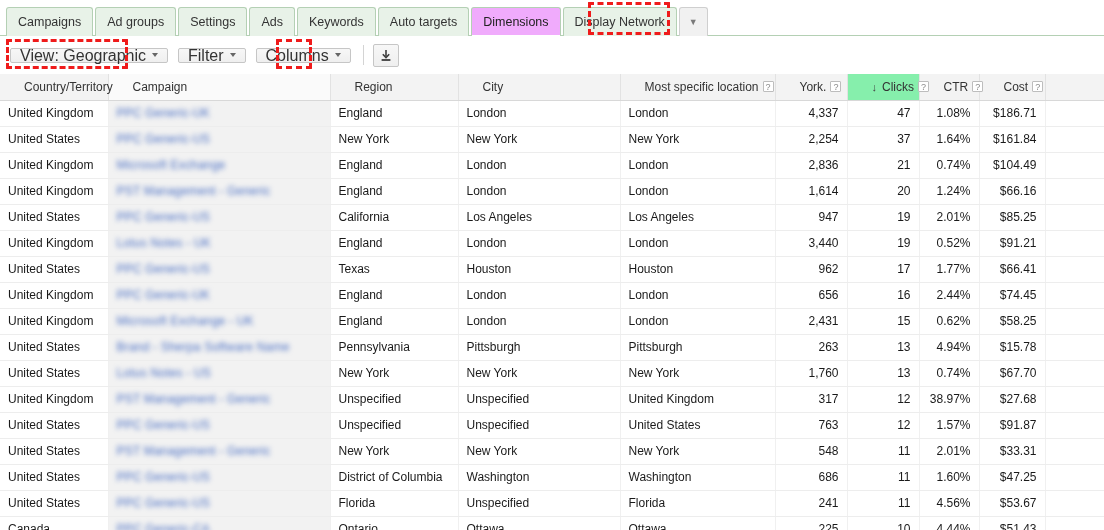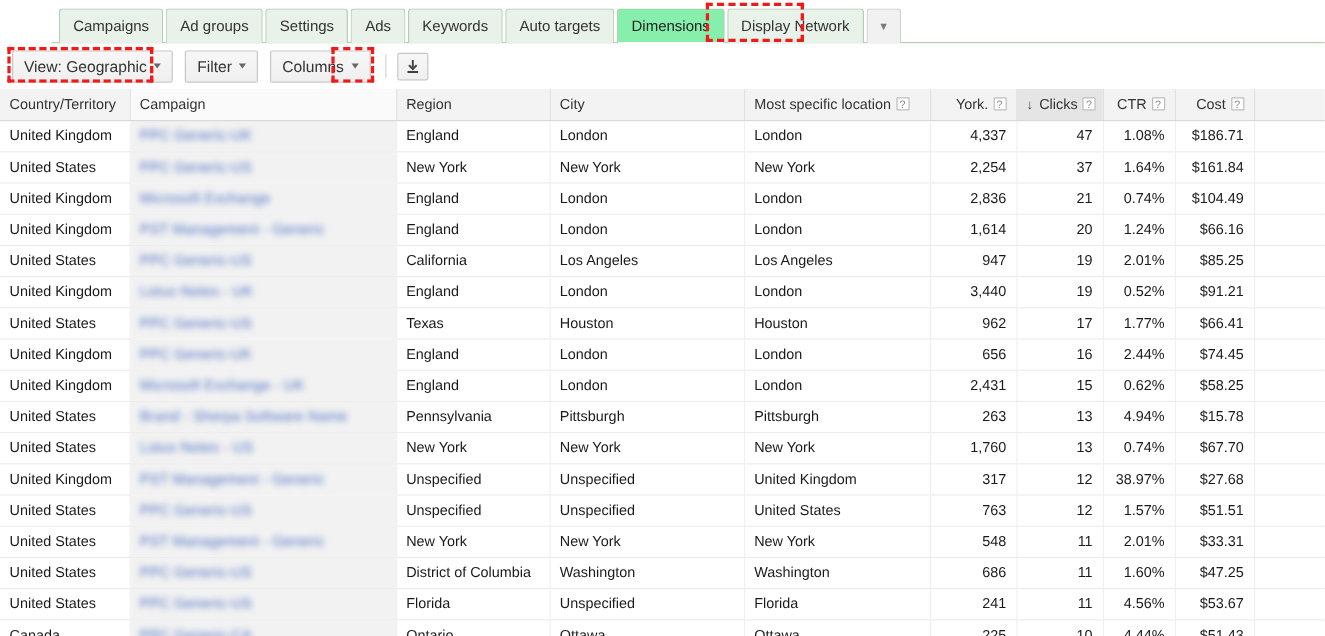--- a/index.html
+++ b/index.html
@@ -14,40 +14,39 @@
 
   
   .tabbar {
     position: relative;
     height: 36px;
     background: #fff;
     border-bottom: 1px solid #b4d0b4;
     display: flex;
     align-items: flex-end;
     padding-left: 6px;
-    margin-left: 43px;
   }
   .tab {
     position: relative;
     height: 29px;
     line-height: 28px;
     margin-right: 2px;
     padding: 0 11px;
     font-size: 12.5px;
     color: #333;
     background: #e8f2e8;
     border: 1px solid #b4d0b4;
     border-bottom: none;
     border-radius: 3px 3px 0 0;
     white-space: nowrap;
     cursor: pointer;
     top: 1px;
   }
   .tab.active {
-    background: #86efac;
+    background: #f0abfc;
     border-color: #b4d0b4;
     color: #222;
     z-index: 3;
   }
   .tab.active::after{
     content:"";
     position:absolute;
     left:0; right:0; bottom:-1px; height:2px;
     background:#fff;
   }
@@ -61,25 +60,25 @@
 
   
   .toolbar {
     height: 38px;
     display: flex;
     align-items: center;
     padding-left: 10px;
     background: #fff;
   }
   .btn {
-    height: 27px;
+    height: 15px;
     line-height: 21px;
     padding: 0 9px;
     margin-right: 10px;
-    font-size: 13px;
+    font-size: 16px;
     color: #333;
     background: linear-gradient(#f7f7f7,#efefef);
     border: 1px solid #c6c6c6;
     border-radius: 2px;
     white-space: nowrap;
     cursor: pointer;
     display:inline-flex;
     align-items:center;
     text-align:center;
   }
@@ -115,26 +114,26 @@
     color: #222;
   }
   table.grid th {
     background: #f3f3f3;
     border-bottom: 1px solid #d8d8d8;
     border-right: 1px solid #e2e2e2;
     font-weight: normal;
     font-size: 12px;
     color: #333;
     height: 26px;
-    padding: 0 8px;
+    padding: 0 24px;
     text-align: left;
     white-space: nowrap;
   }
   table.grid th.num { text-align: right; }
-  table.grid th.sorted { background: #e5e5e5; }
+  table.grid th.sorted { background: #86efac; }
   table.grid th.light { background: #fafafa; }
   table.grid td {
     border-bottom: 1px solid #ededed;
     border-right: 1px solid #f0f0f0;
     height: 26px;
     padding: 0 8px;
     white-space: nowrap;
     overflow: hidden;
     color: #1a1a1a;
   }
@@ -395,21 +394,21 @@
           </tr>
           <tr>
             <td>United States</td>
             <td class="campaign"><span class="redact">PPC Generic-US</span></td>
             <td>Unspecified</td>
             <td>Unspecified</td>
             <td>United States</td>
             <td class="num">763</td>
             <td class="num">12</td>
             <td class="num">1.57%</td>
-            <td class="num">$51.51</td>
+            <td class="num">$91.87</td>
             <td class="num">$4.29</td>
           </tr>
           <tr>
             <td>United States</td>
             <td class="campaign"><span class="redact">PST Management - Generic</span></td>
             <td>New York</td>
             <td>New York</td>
             <td>New York</td>
             <td class="num">548</td>
             <td class="num">11</td>

